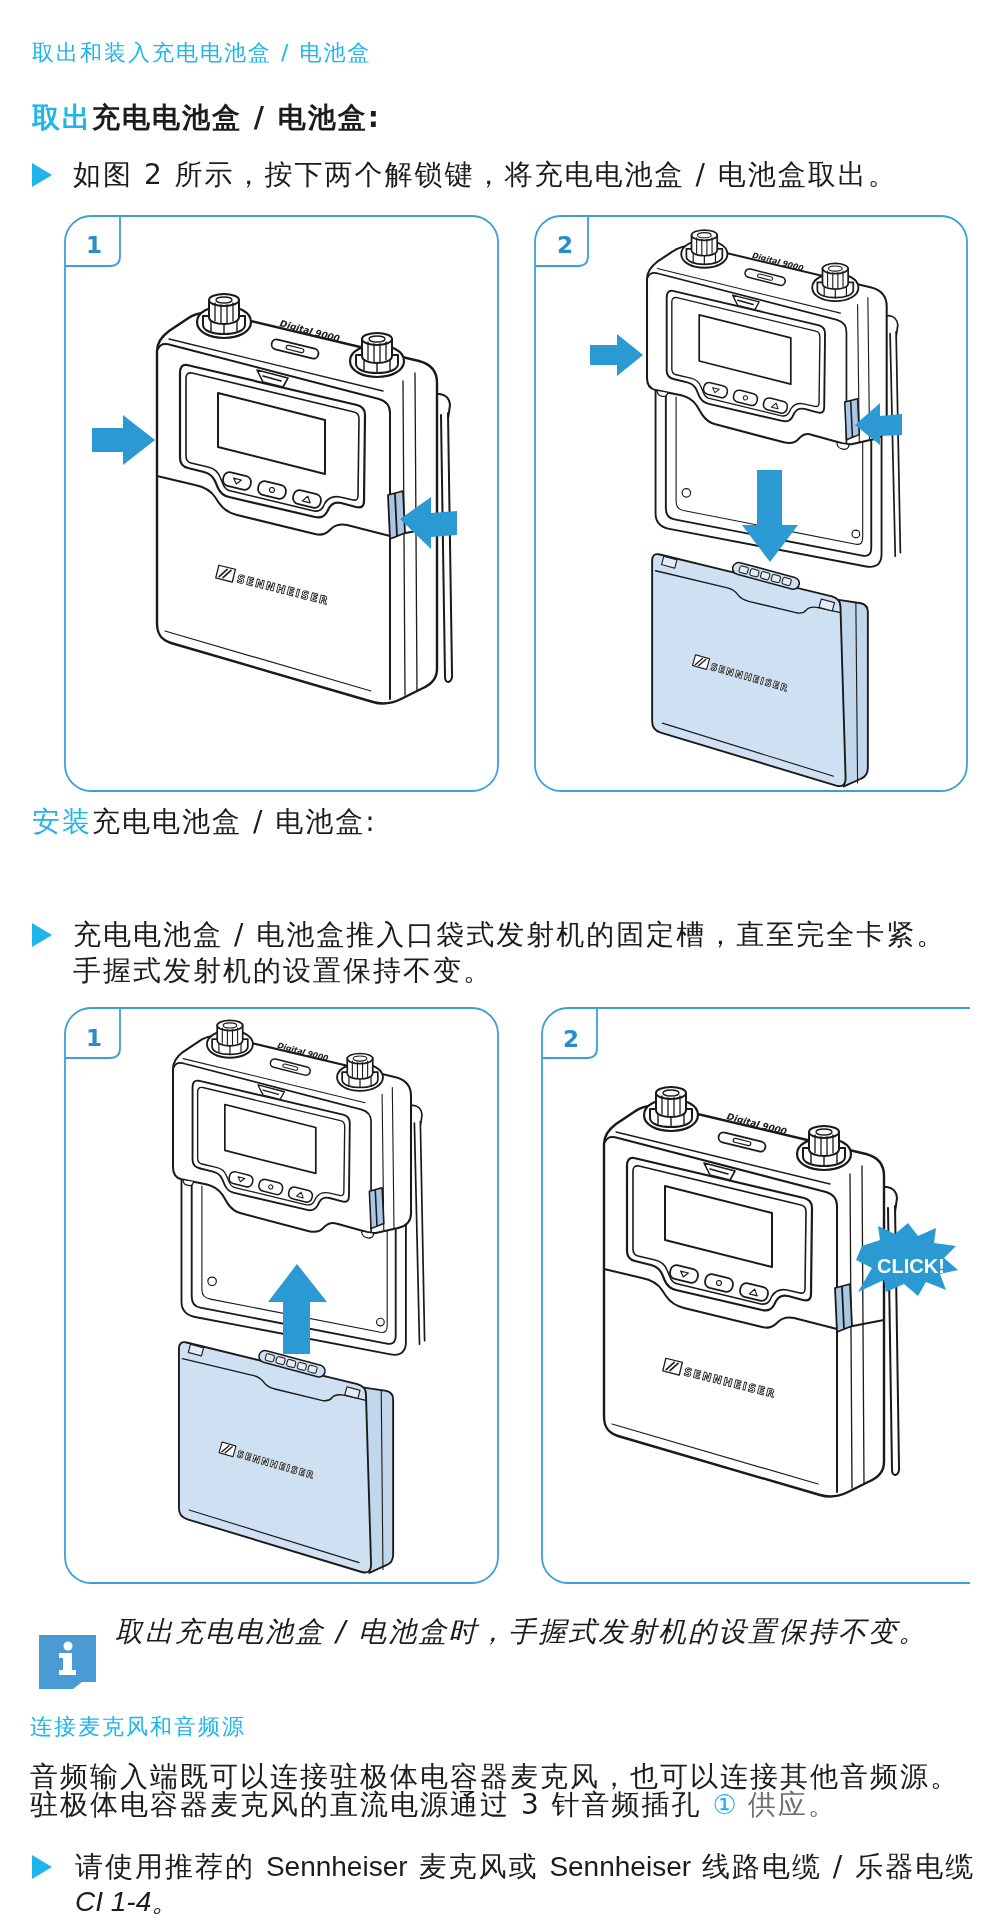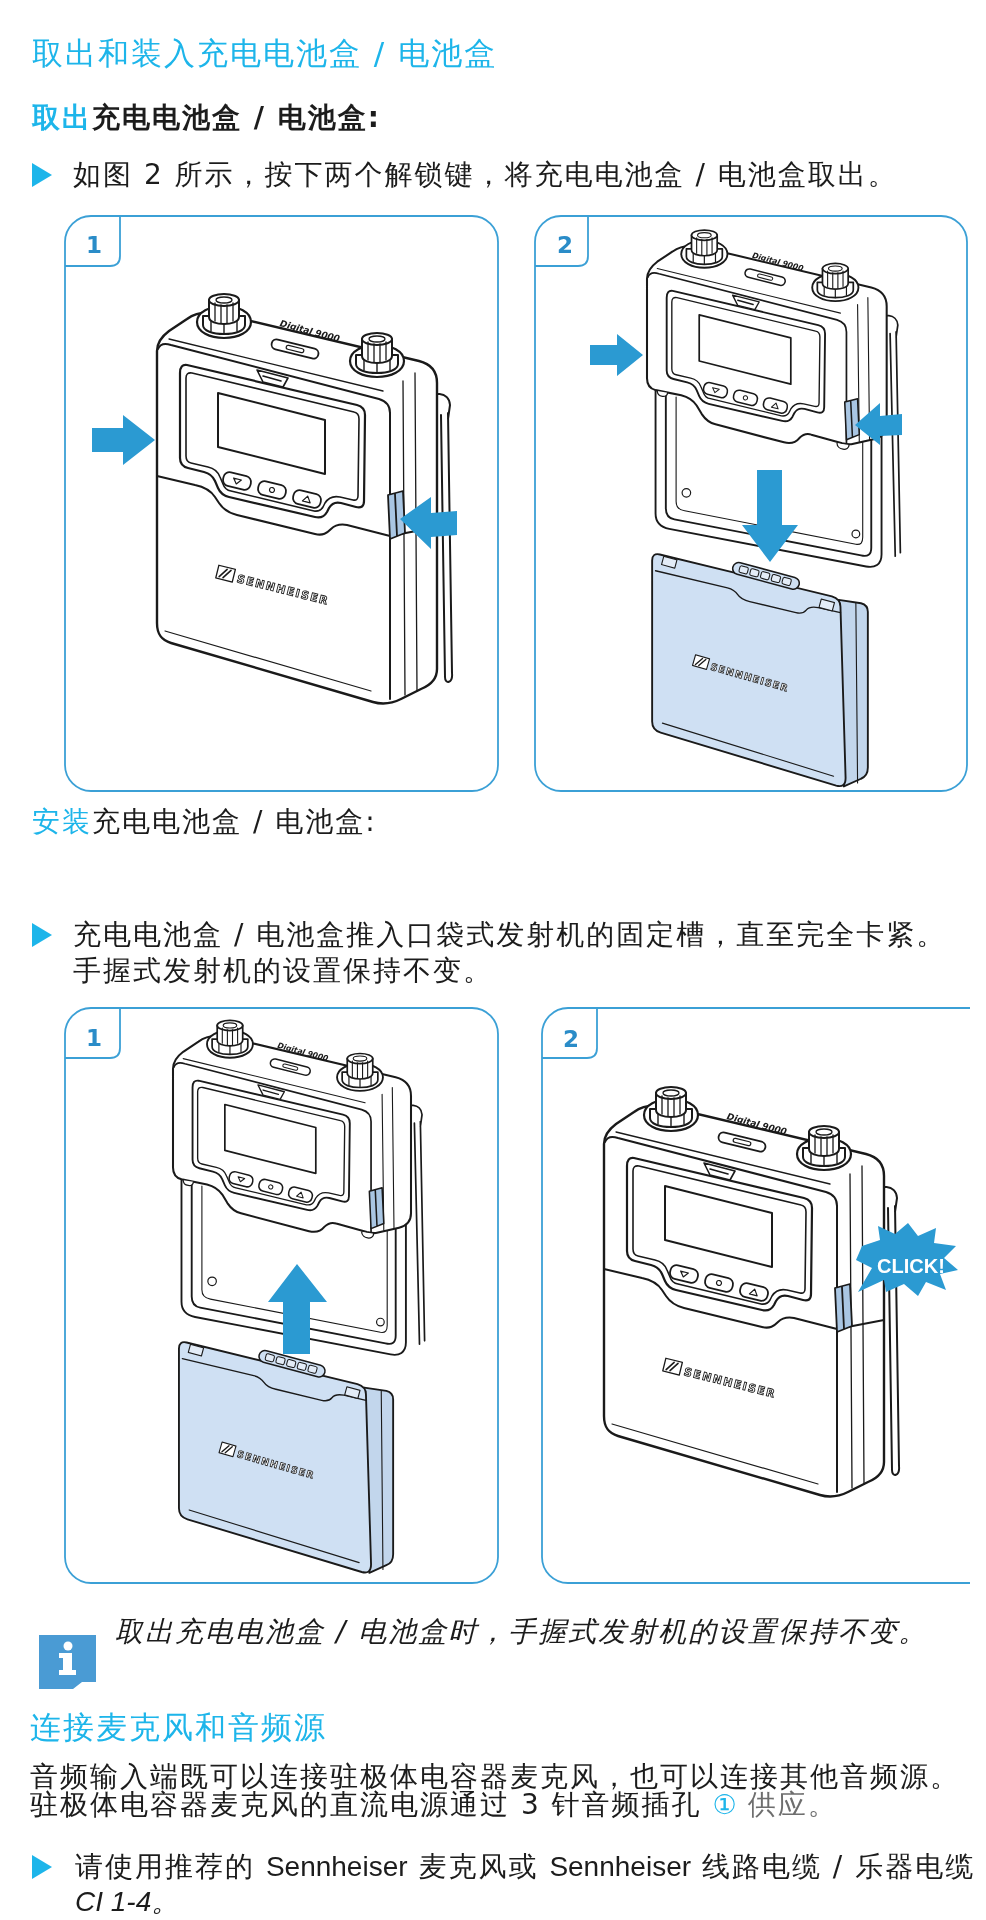--- a/index.html
+++ b/index.html
@@ -1,19 +1,19 @@
 <!DOCTYPE html>
 <html><head>
 <meta charset="utf-8">
 <style>
   html,body{margin:0;padding:0;background:#ffffff;}
   body{width:986px;height:1920px;position:relative;overflow:hidden;font-family:"DejaVu Sans",sans-serif;color:#1c1c1c;}
   #art{position:absolute;left:0;top:0;z-index:0;}
   .blk{position:absolute;white-space:pre;z-index:1;margin:0;}
-  .h{font-size:31px;line-height:36px;letter-spacing:2px;color:#1db5ea;font-weight:normal;}
+  .h{font-size:22px;line-height:36px;letter-spacing:2px;color:#1db5ea;font-weight:normal;}
   .t{font-size:28px;line-height:35px;letter-spacing:2px;color:#1c1c1c;}
   .p{font-size:28px;line-height:33px;letter-spacing:2px;color:#1c1c1c;}
   .accent{color:#1db5ea;}
   .lat{font-family:"Liberation Sans",sans-serif;letter-spacing:0;}
   .muted{color:#6e6e6e;}
   .ref{color:#1db5ea;font-size:27px;letter-spacing:0;}
   .tri{position:absolute;z-index:1;width:0;height:0;border-left:20px solid #1db5ea;border-top:12px solid transparent;border-bottom:12px solid transparent;}
   .ln{stroke:#1a1a1a;stroke-linejoin:round;stroke-linecap:round;}
 </style>
 </head>

